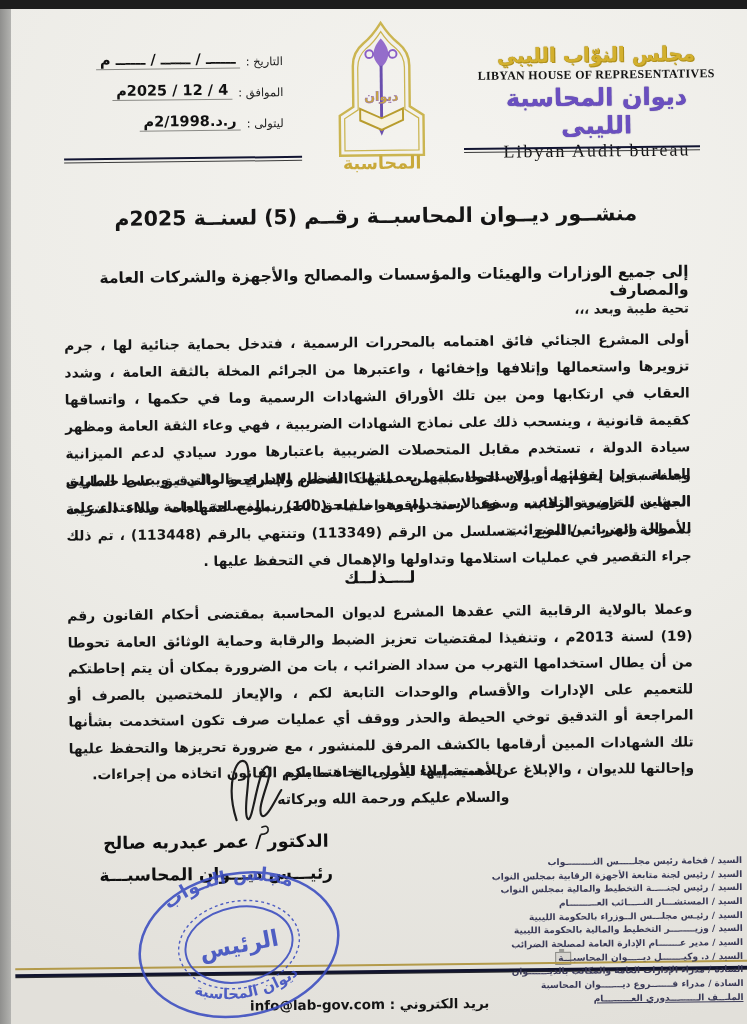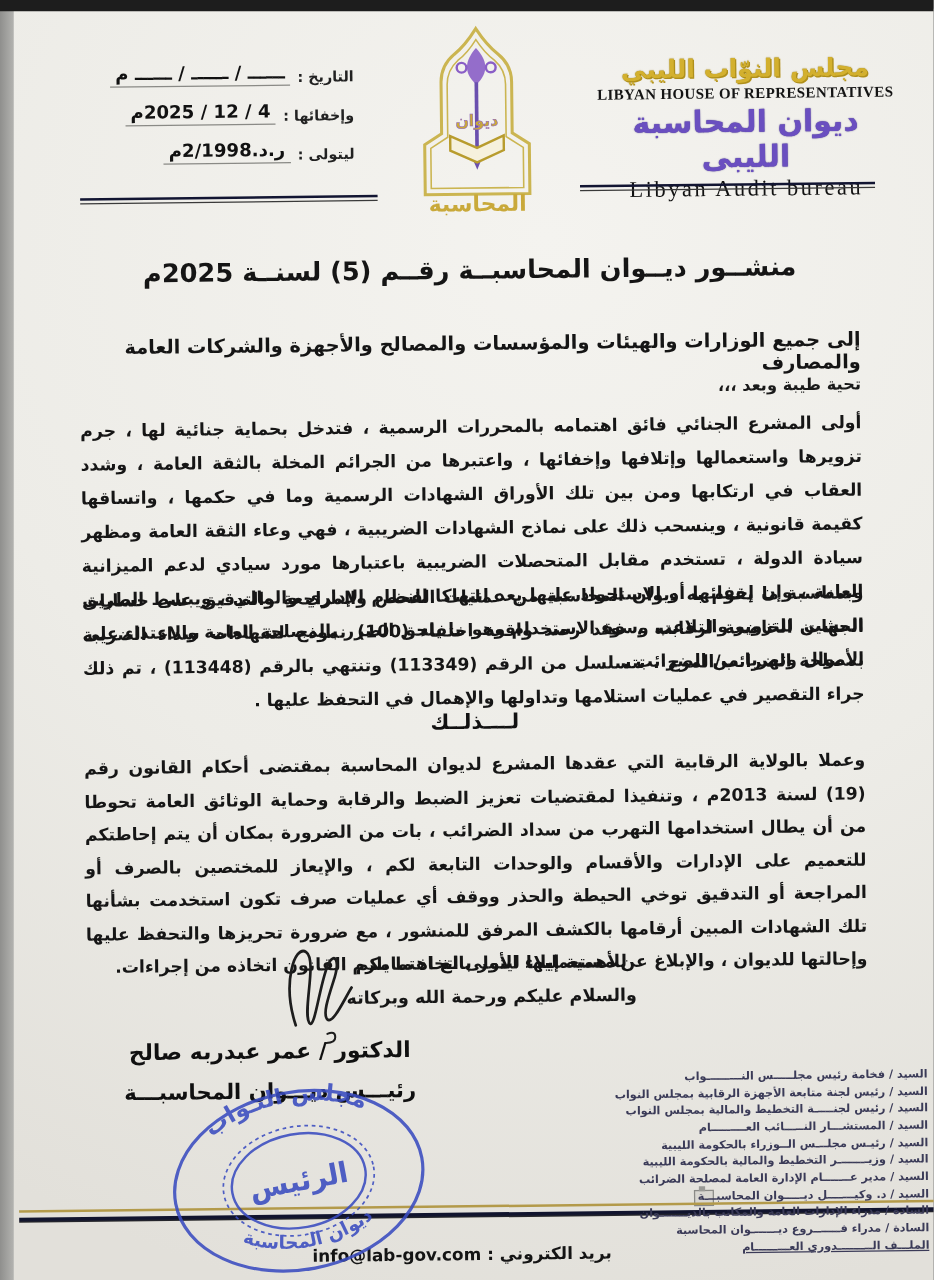--- a/index.html
+++ b/index.html
@@ -7,21 +7,21 @@
   .page{position:relative;width:747px;height:1024px;overflow:hidden;background:#9a9a98;}
   .top-edge{position:absolute;left:0;top:0;width:747px;height:9px;background:#1d1d1d;z-index:6;}
   .left-edge{position:absolute;left:0;top:0;width:11px;height:1024px;background:linear-gradient(90deg,#8f8f8d,#b3b3b0);z-index:5;}
   .paper{position:absolute;left:9px;top:7px;right:0;bottom:0;
          background:radial-gradient(120% 85% at 58% 18%, #f4f3ef 0%, #edece7 55%, #e2e0da 100%);}
   .tilt{position:absolute;inset:0;transform:rotate(-0.65deg);transform-origin:50% 40%;}
 
   
   .ref-block{position:absolute;left:78px;top:42px;width:200px;direction:rtl;}
   .ref-row{display:flex;align-items:flex-end;margin-bottom:13px;}
-  .ref-label{font-size:11.5px;font-weight:bold;color:#222;white-space:nowrap;}
+  .ref-label{font-size:11.5px;font-weight:normal;color:#222;white-space:nowrap;}
   .ref-value{font-size:14.5px;font-weight:bold;color:#111;margin-right:6px;border-bottom:1px solid #8a8a86;
              padding:0 4px 1px 4px;white-space:nowrap;}
   .org-block{position:absolute;right:22px;top:38px;width:250px;text-align:center;}
   .org-ar1{font-size:20px;font-weight:bold;color:#d3b02e;text-shadow:0 0 1px #8a7414, 1px 1px 0 #b5941e;line-height:1.25;}
   .org-en1{font-family:"Liberation Serif",serif;font-size:12px;font-weight:bold;color:#141414;letter-spacing:.3px;line-height:1.3;}
   .org-ar2{font-size:24px;font-weight:bold;color:#6a4fc0;text-shadow:0 0 1px #3e2f7d;line-height:1.2;}
   .org-en2{font-family:"Liberation Serif",serif;font-size:18px;color:#111;letter-spacing:2px;line-height:1.2;}
   .emblem{position:absolute;left:303px;top:10px;width:146px;height:156px;z-index:2;}
   .rule-seg{position:absolute;height:7px;border-top:2.5px solid #121532;}
   .rule-seg::after{content:"";display:block;margin-top:2px;border-top:1.5px solid #3a3a3a;}
@@ -66,21 +66,21 @@
   <div class="top-edge"></div>
   <div class="paper">
     <div class="tilt">
 
       <div class="ref-block">
         <div class="ref-row">
           <span class="ref-label">التاريخ :</span>
           <span class="ref-value">ــــــ / ــــــ / ــــــ م</span>
         </div>
         <div class="ref-row">
-          <span class="ref-label">وإخفائها :</span>
+          <span class="ref-label">الموافق :</span>
           <span class="ref-value">4 / 12 / 2025م</span>
         </div>
         <div class="ref-row">
           <span class="ref-label">ليتولى :</span>
           <span class="ref-value">ر.د.2/1998م</span>
         </div>
       </div>
 
       <div class="org-block">
         <div class="org-ar1">مجلس النوّاب الليبي</div>

